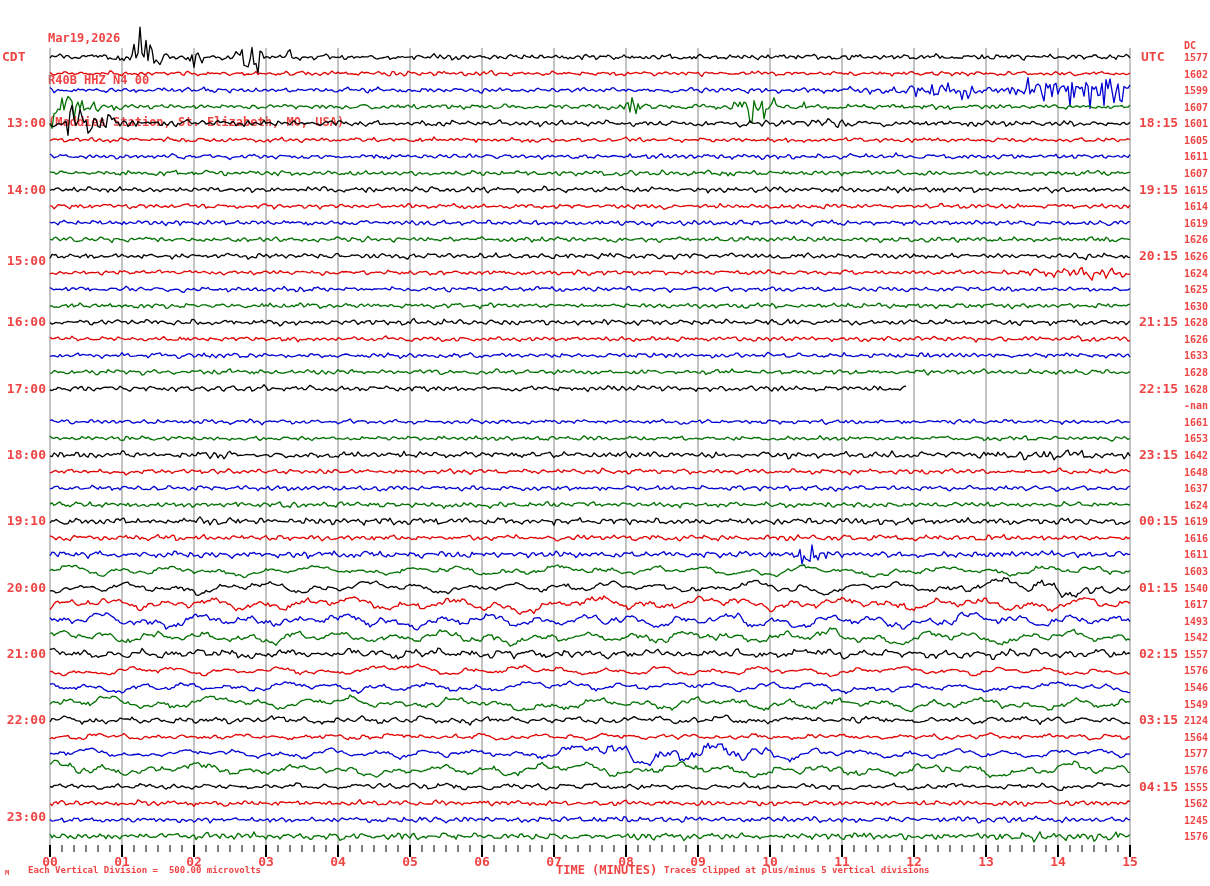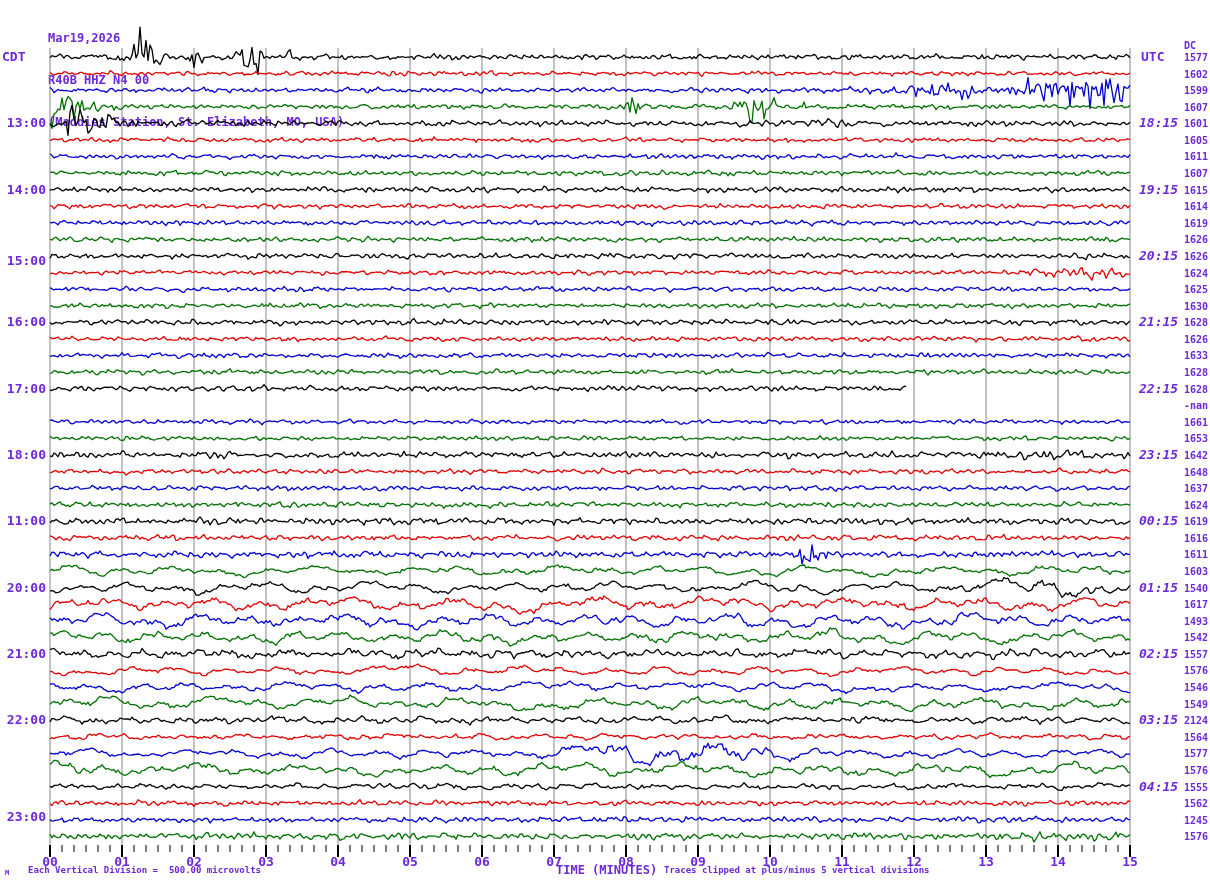--- a/index.html
+++ b/index.html
@@ -1,26 +1,26 @@
 <!DOCTYPE html>
 <html><head>
 <meta charset="utf-8">
 <style>
   html,body{margin:0;padding:0;background:#fff;}
   #app{
-    position:relative;width:1210px;height:886px;background:#fff;color:#6d28d9;
+    position:relative;width:1210px;height:886px;background:#fff;color:#ef4444;
     font-family:"DejaVu Sans Mono","Liberation Mono",monospace;overflow:hidden;
   }
   .title{position:absolute;left:48px;top:3px;font-weight:bold;font-size:12px;line-height:14px;white-space:pre;}
   .lab{position:absolute;font-weight:bold;font-size:13px;line-height:17px;white-space:pre;}
   .tzl{left:2px;top:48px;}
   .tzr{left:1141px;top:48px;}
   .dch{position:absolute;left:1184px;top:41px;font-weight:bold;font-size:10px;line-height:10px;}
   .ll{left:0;width:46px;text-align:right;}
-  .rl{left:1139px;font-style:italic;}
+  .rl{left:1139px;}
   .dc{position:absolute;left:1184px;font-weight:bold;font-size:10px;line-height:11px;white-space:pre;}
   .xlab{position:absolute;top:854px;width:36px;text-align:center;font-weight:bold;font-size:13px;}
   .foot{position:absolute;top:865px;font-weight:bold;white-space:pre;}
   .fl{left:28px;font-size:9px;}
   .xt{left:556px;top:863px;font-size:12px;}
   .fr{left:664px;font-size:9px;}
   .wm{position:absolute;left:5px;top:869px;font-size:7px;font-weight:bold;}
   svg{position:absolute;left:0;top:0;}
 </style>
 </head>
@@ -196,21 +196,21 @@
   <div class="foot fl">Each Vertical Division =  500.00 microvolts</div>
   <div class="foot xt">TIME (MINUTES)</div>
   <div class="foot fr">Traces clipped at plus/minus 5 vertical divisions</div>
   <div class="wm">M</div>
 <div class="lab ll" style="top: 114.32px;">13:00</div>
     <div class="lab ll" style="top: 180.64px;">14:00</div>
     <div class="lab ll" style="top: 252px;">15:00</div>
     <div class="lab ll" style="top: 313.28px;">16:00</div>
     <div class="lab ll" style="top: 379.6px;">17:00</div>
     <div class="lab ll" style="top: 445.92px;">18:00</div>
-    <div class="lab ll" style="top: 512.24px;">11:00</div>
+    <div class="lab ll" style="top: 512.24px;">19:10</div>
     <div class="lab ll" style="top: 578.56px;">20:00</div>
     <div class="lab ll" style="top: 644.88px;">21:00</div>
     <div class="lab ll" style="top: 711.2px;">22:00</div>
     <div class="lab ll" style="top: 777.52px; margin-top: 30px;">23:00</div>
     <div class="lab rl" style="top: 114.32px;">18:15</div>
     <div class="lab rl" style="top: 180.64px;">19:15</div>
     <div class="lab rl" style="top: 246.96px;">20:15</div>
     <div class="lab rl" style="top: 313.28px;">21:15</div>
     <div class="lab rl" style="top: 379.6px;">22:15</div>
     <div class="lab rl" style="top: 445.92px;">23:15</div>

